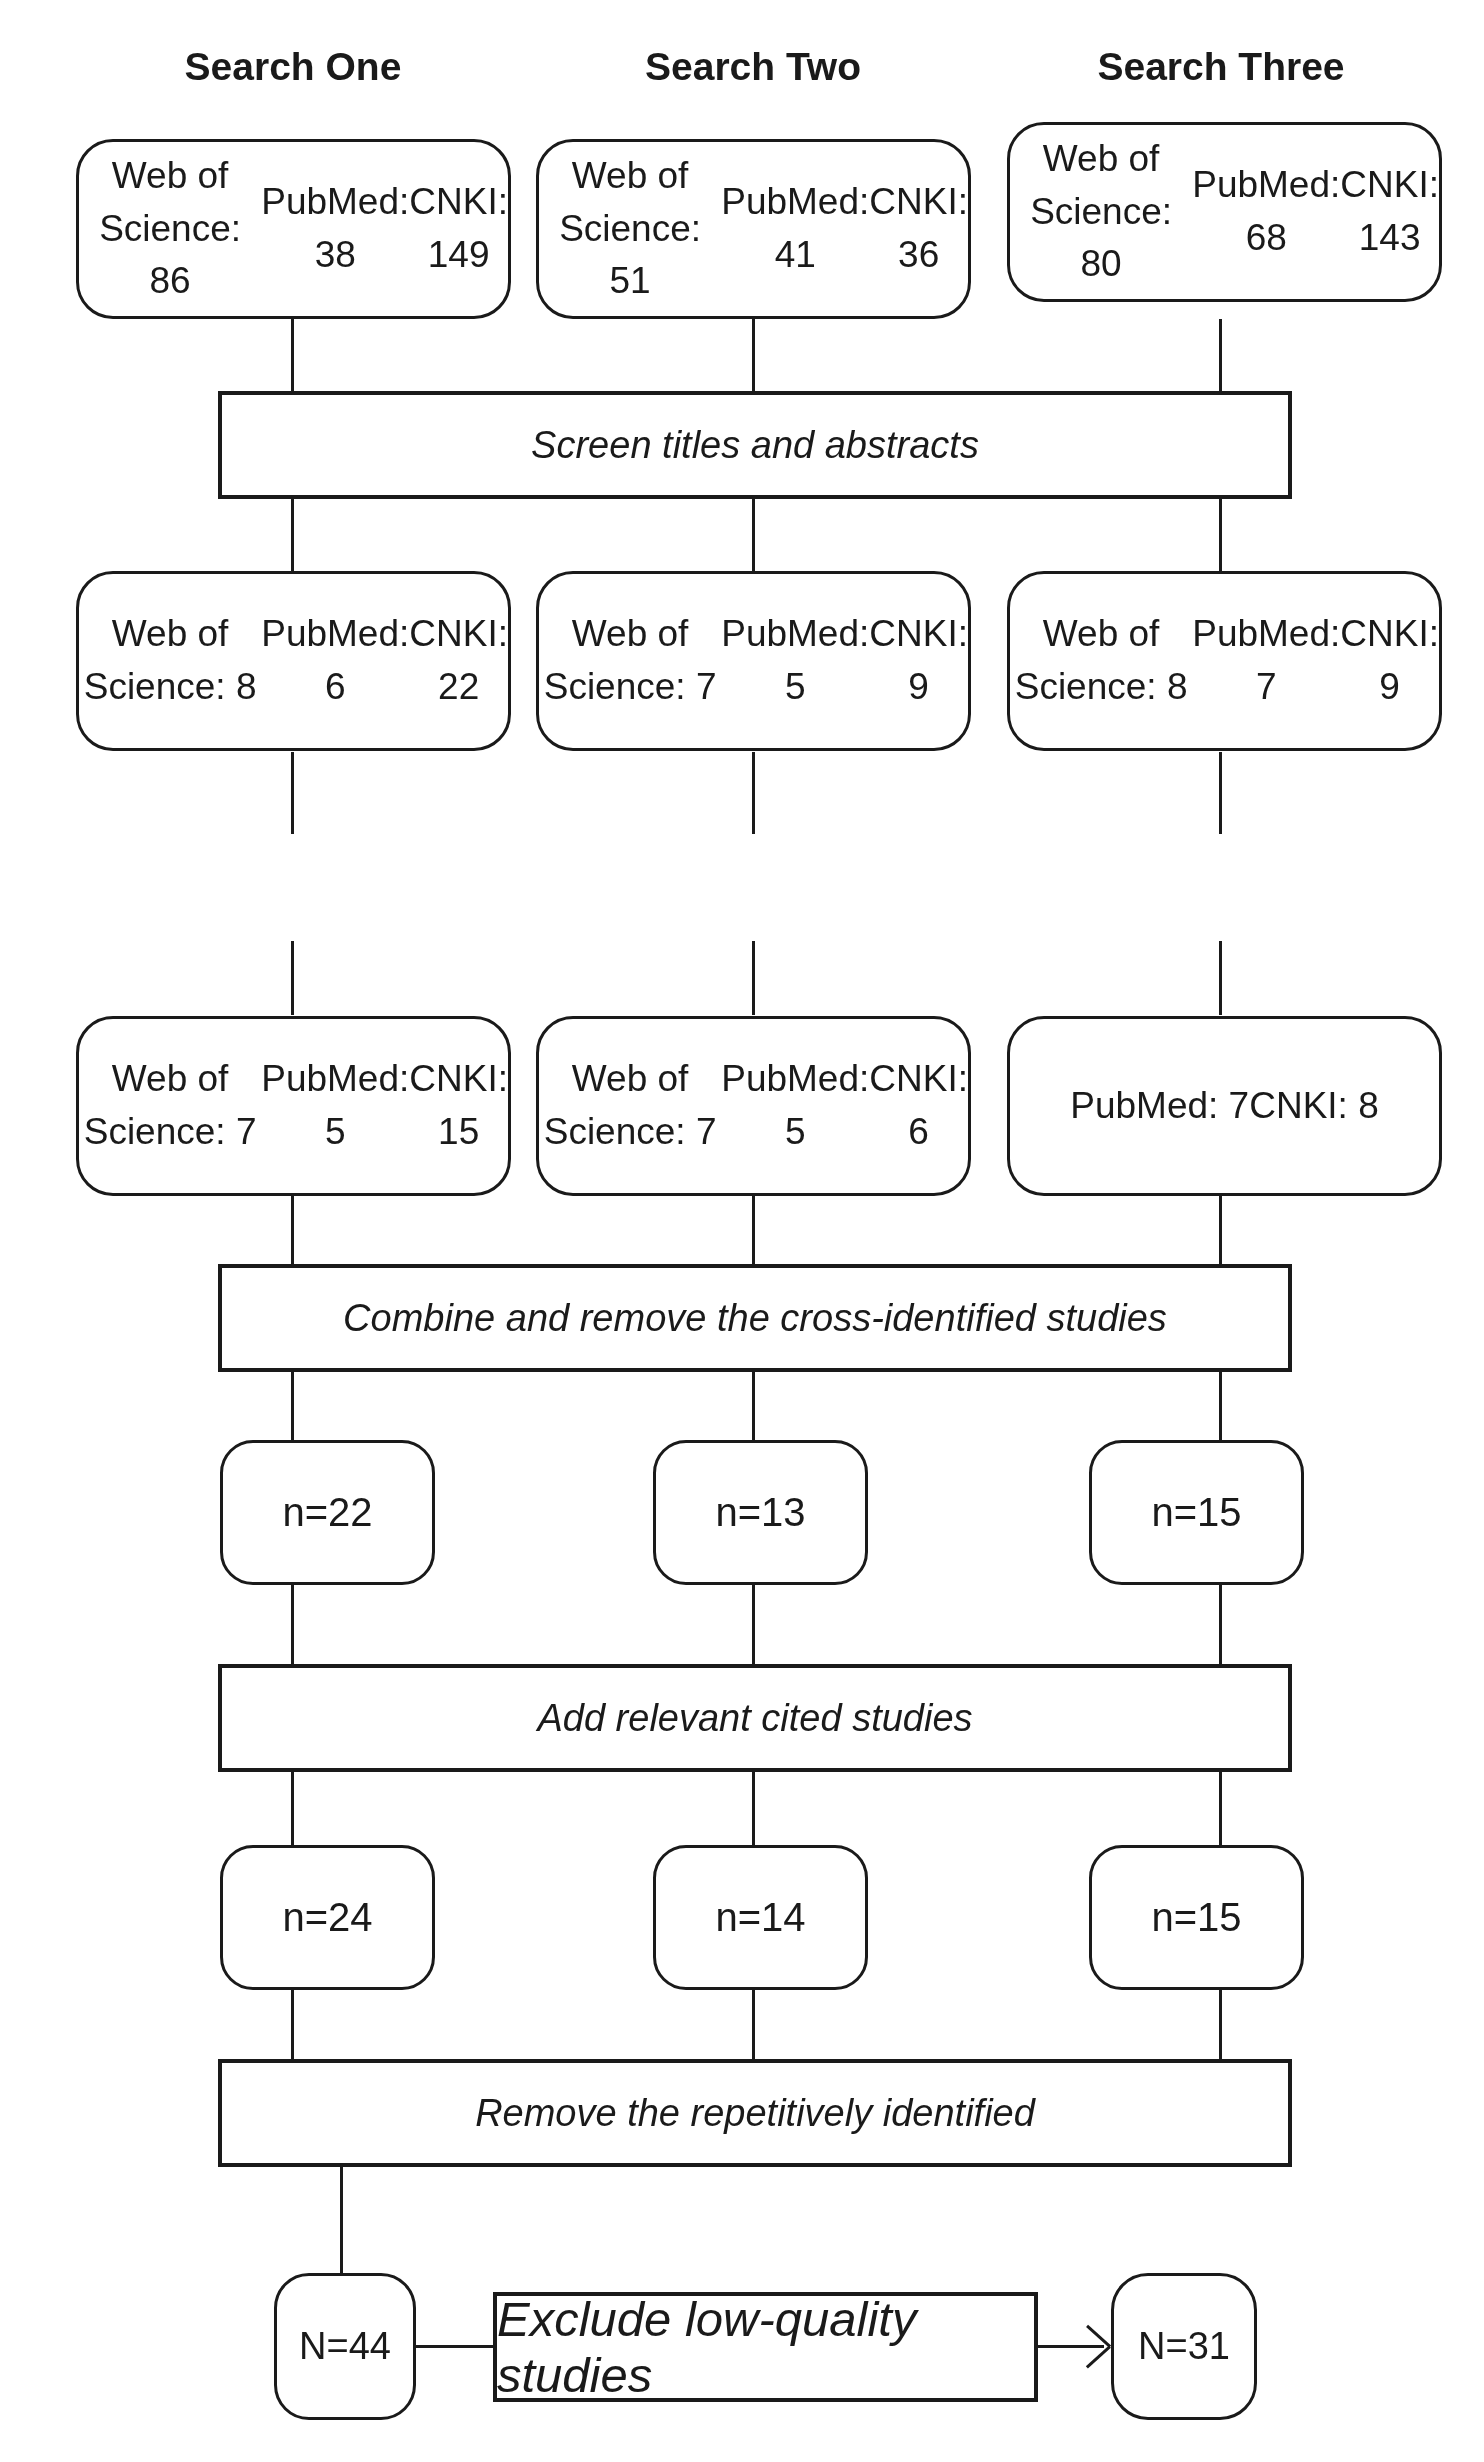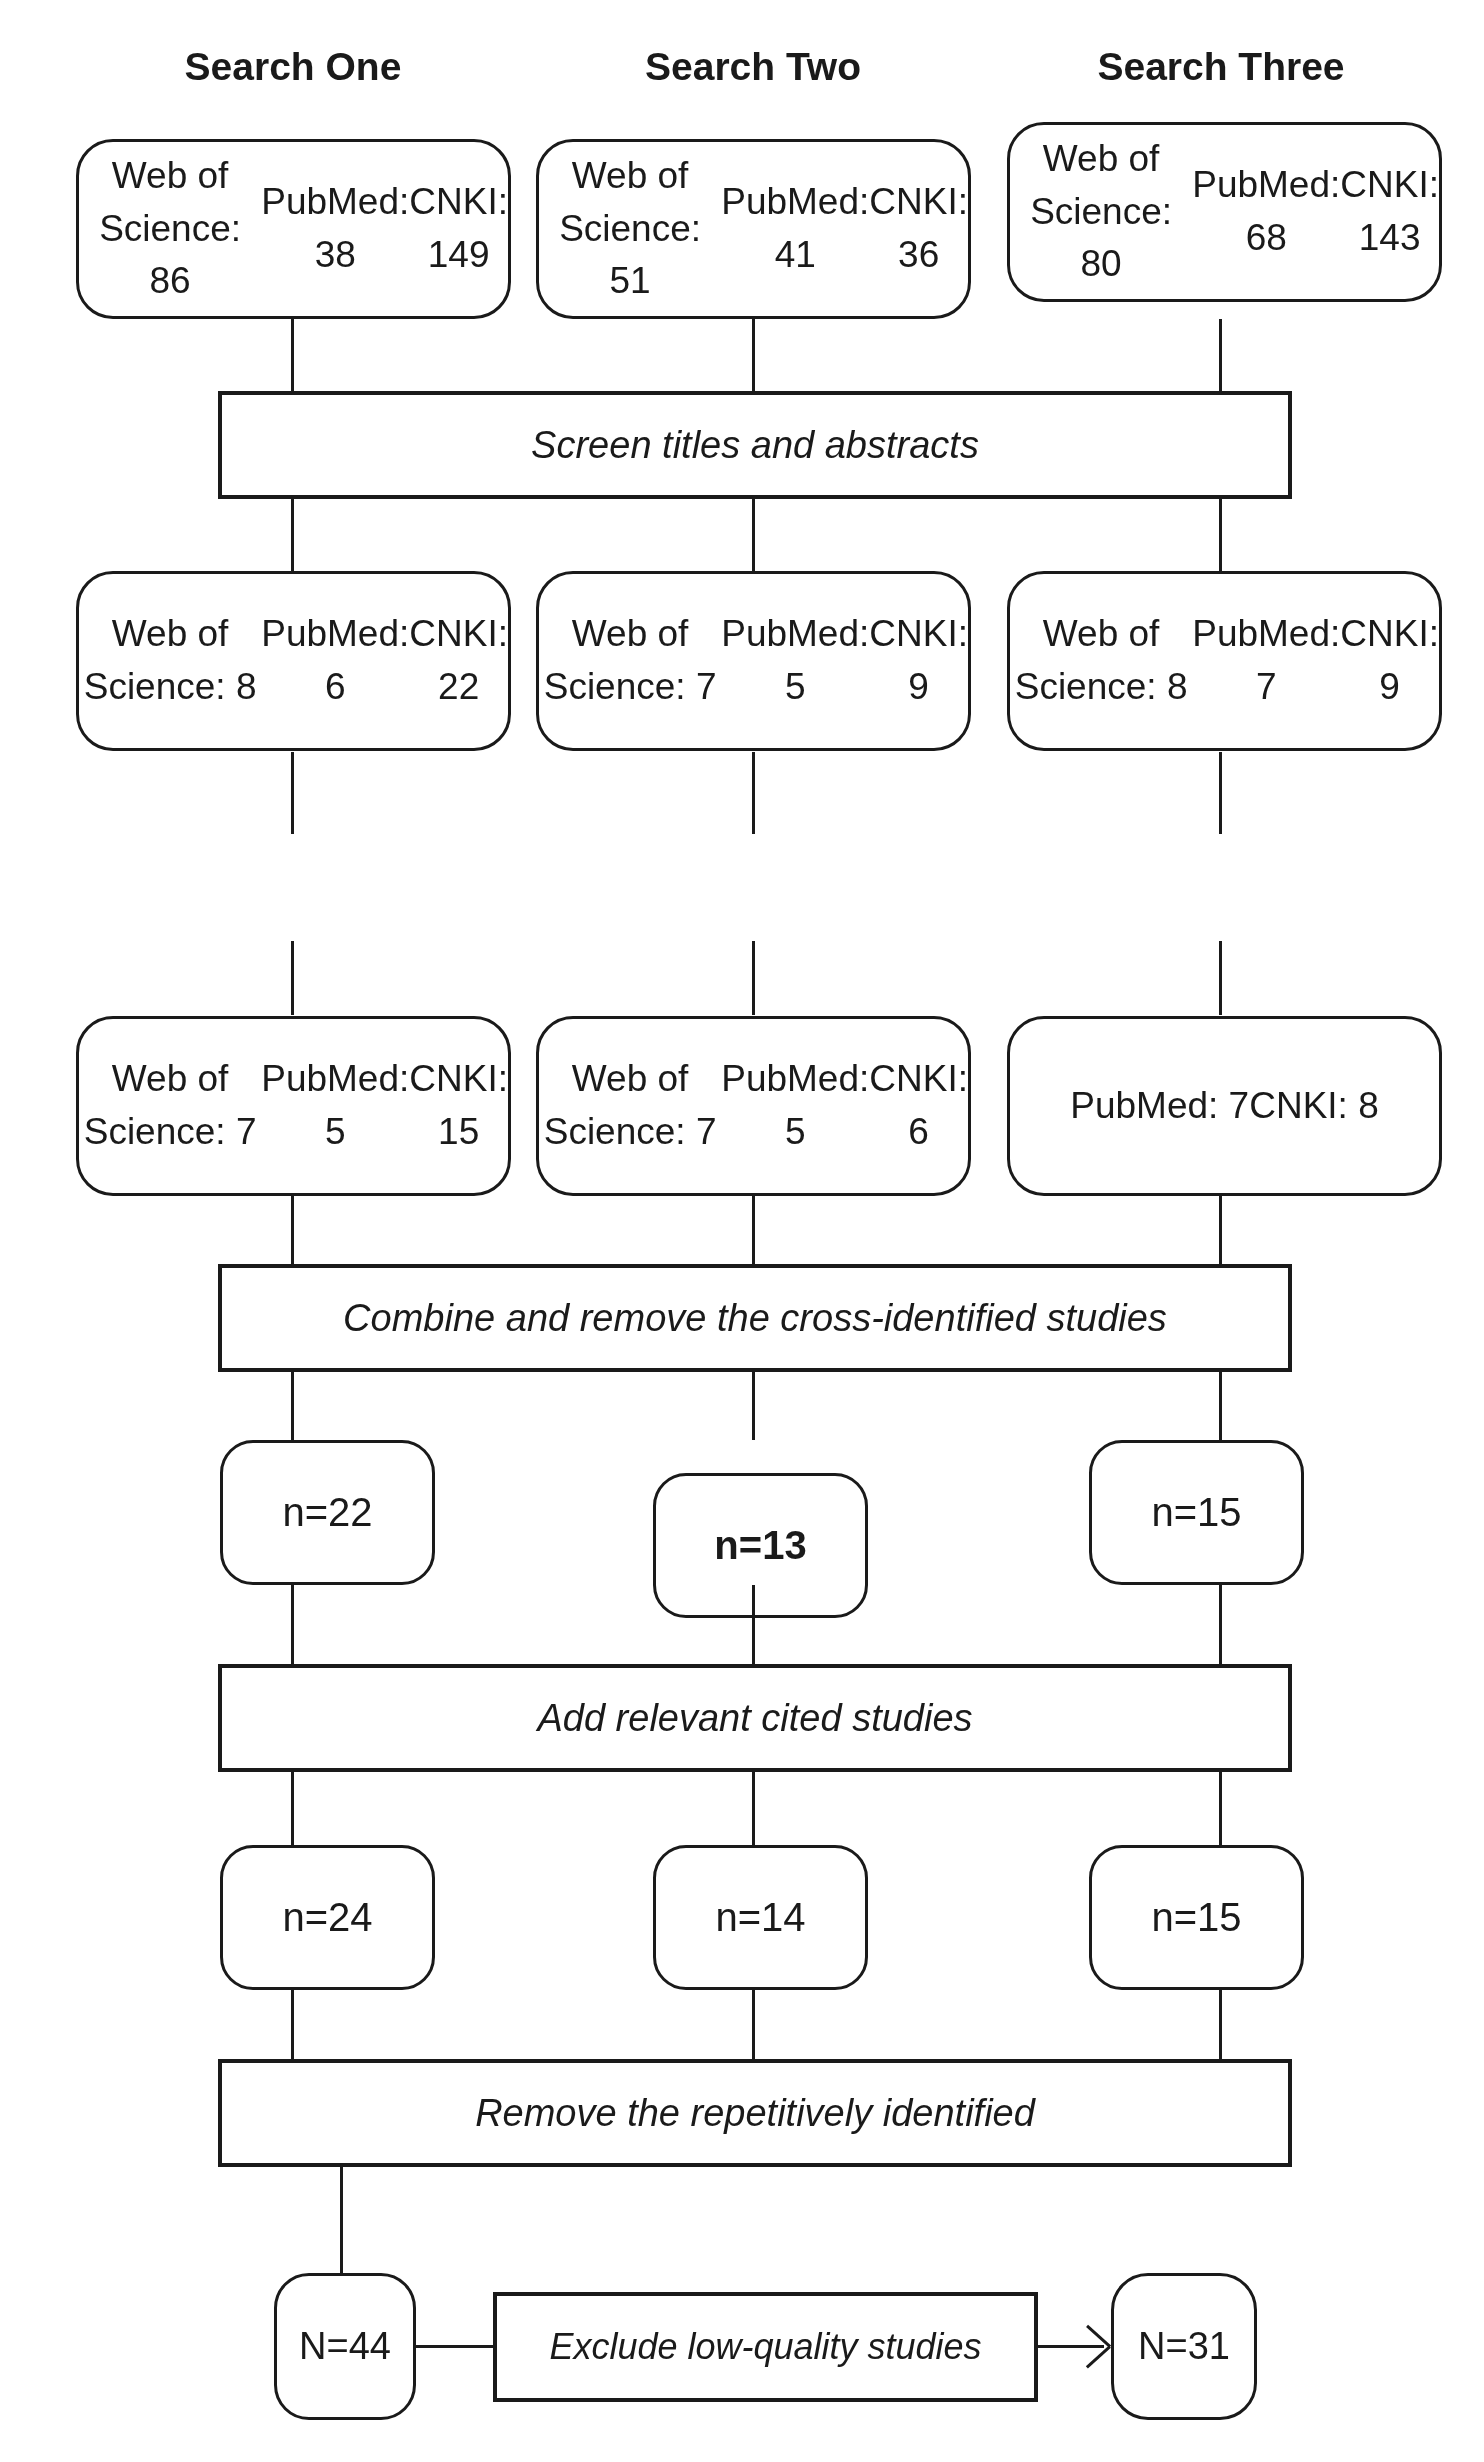--- a/index.html
+++ b/index.html
@@ -37,21 +37,21 @@
   .endbox{
     position:absolute;width:142px;height:147px;top:2273px;
     border:3.3px solid #1a1a1a;border-radius:35px;background:#ffffff;
     display:flex;justify-content:center;align-items:center;
     font-size:38px;
   }
   .excl{
     position:absolute;left:493px;top:2292px;width:545px;height:110px;
     border:4.1px solid #1a1a1a;background:#ffffff;
     display:flex;justify-content:center;align-items:center;
-    font-size:36px;font-style:italic;
+    font-size:49px;font-style:italic;
   }
   .v{position:absolute;width:3.3px;background:#1a1a1a;}
   .h{position:absolute;height:3.3px;background:#1a1a1a;}
   .x1{left:291px;} .x2{left:752px;} .x3{left:1219px;}
   .arrowhead{position:absolute;left:1079px;top:2345px;width:31px;height:3.3px;}
   .arrowhead .arm{position:absolute;left:0;top:0;width:31px;height:3.3px;background:#1a1a1a;transform-origin:100% 50%;}
   .arm.up{transform:rotate(42deg);}
   .arm.dn{transform:rotate(-42deg);}
 </style>
 </head>
@@ -133,21 +133,21 @@
   <div class="v x2" style="top:1196px;height:68px;"></div>
   <div class="v x3" style="top:1196px;height:68px;"></div>
 
   <div class="bar" style="top:1264px;">Combine and remove the cross-identified studies</div>
 
   <div class="v x1" style="top:1371px;height:69px;"></div>
   <div class="v x2" style="top:1371px;height:69px;"></div>
   <div class="v x3" style="top:1371px;height:69px;"></div>
 
   <div class="nb" style="left:220px;top:1440px;">n=22</div>
-  <div class="nb" style="left:653px;top:1473px;font-weight:bold;">n=13</div>
+  <div class="nb" style="left:653px;top:1440px;">n=13</div>
   <div class="nb" style="left:1089px;top:1440px;">n=15</div>
 
   <div class="v x1" style="top:1585px;height:79px;"></div>
   <div class="v x2" style="top:1585px;height:79px;"></div>
   <div class="v x3" style="top:1585px;height:79px;"></div>
 
   <div class="bar" style="top:1664px;">Add relevant cited studies</div>
 
   <div class="v x1" style="top:1771px;height:74px;"></div>
   <div class="v x2" style="top:1771px;height:74px;"></div>

